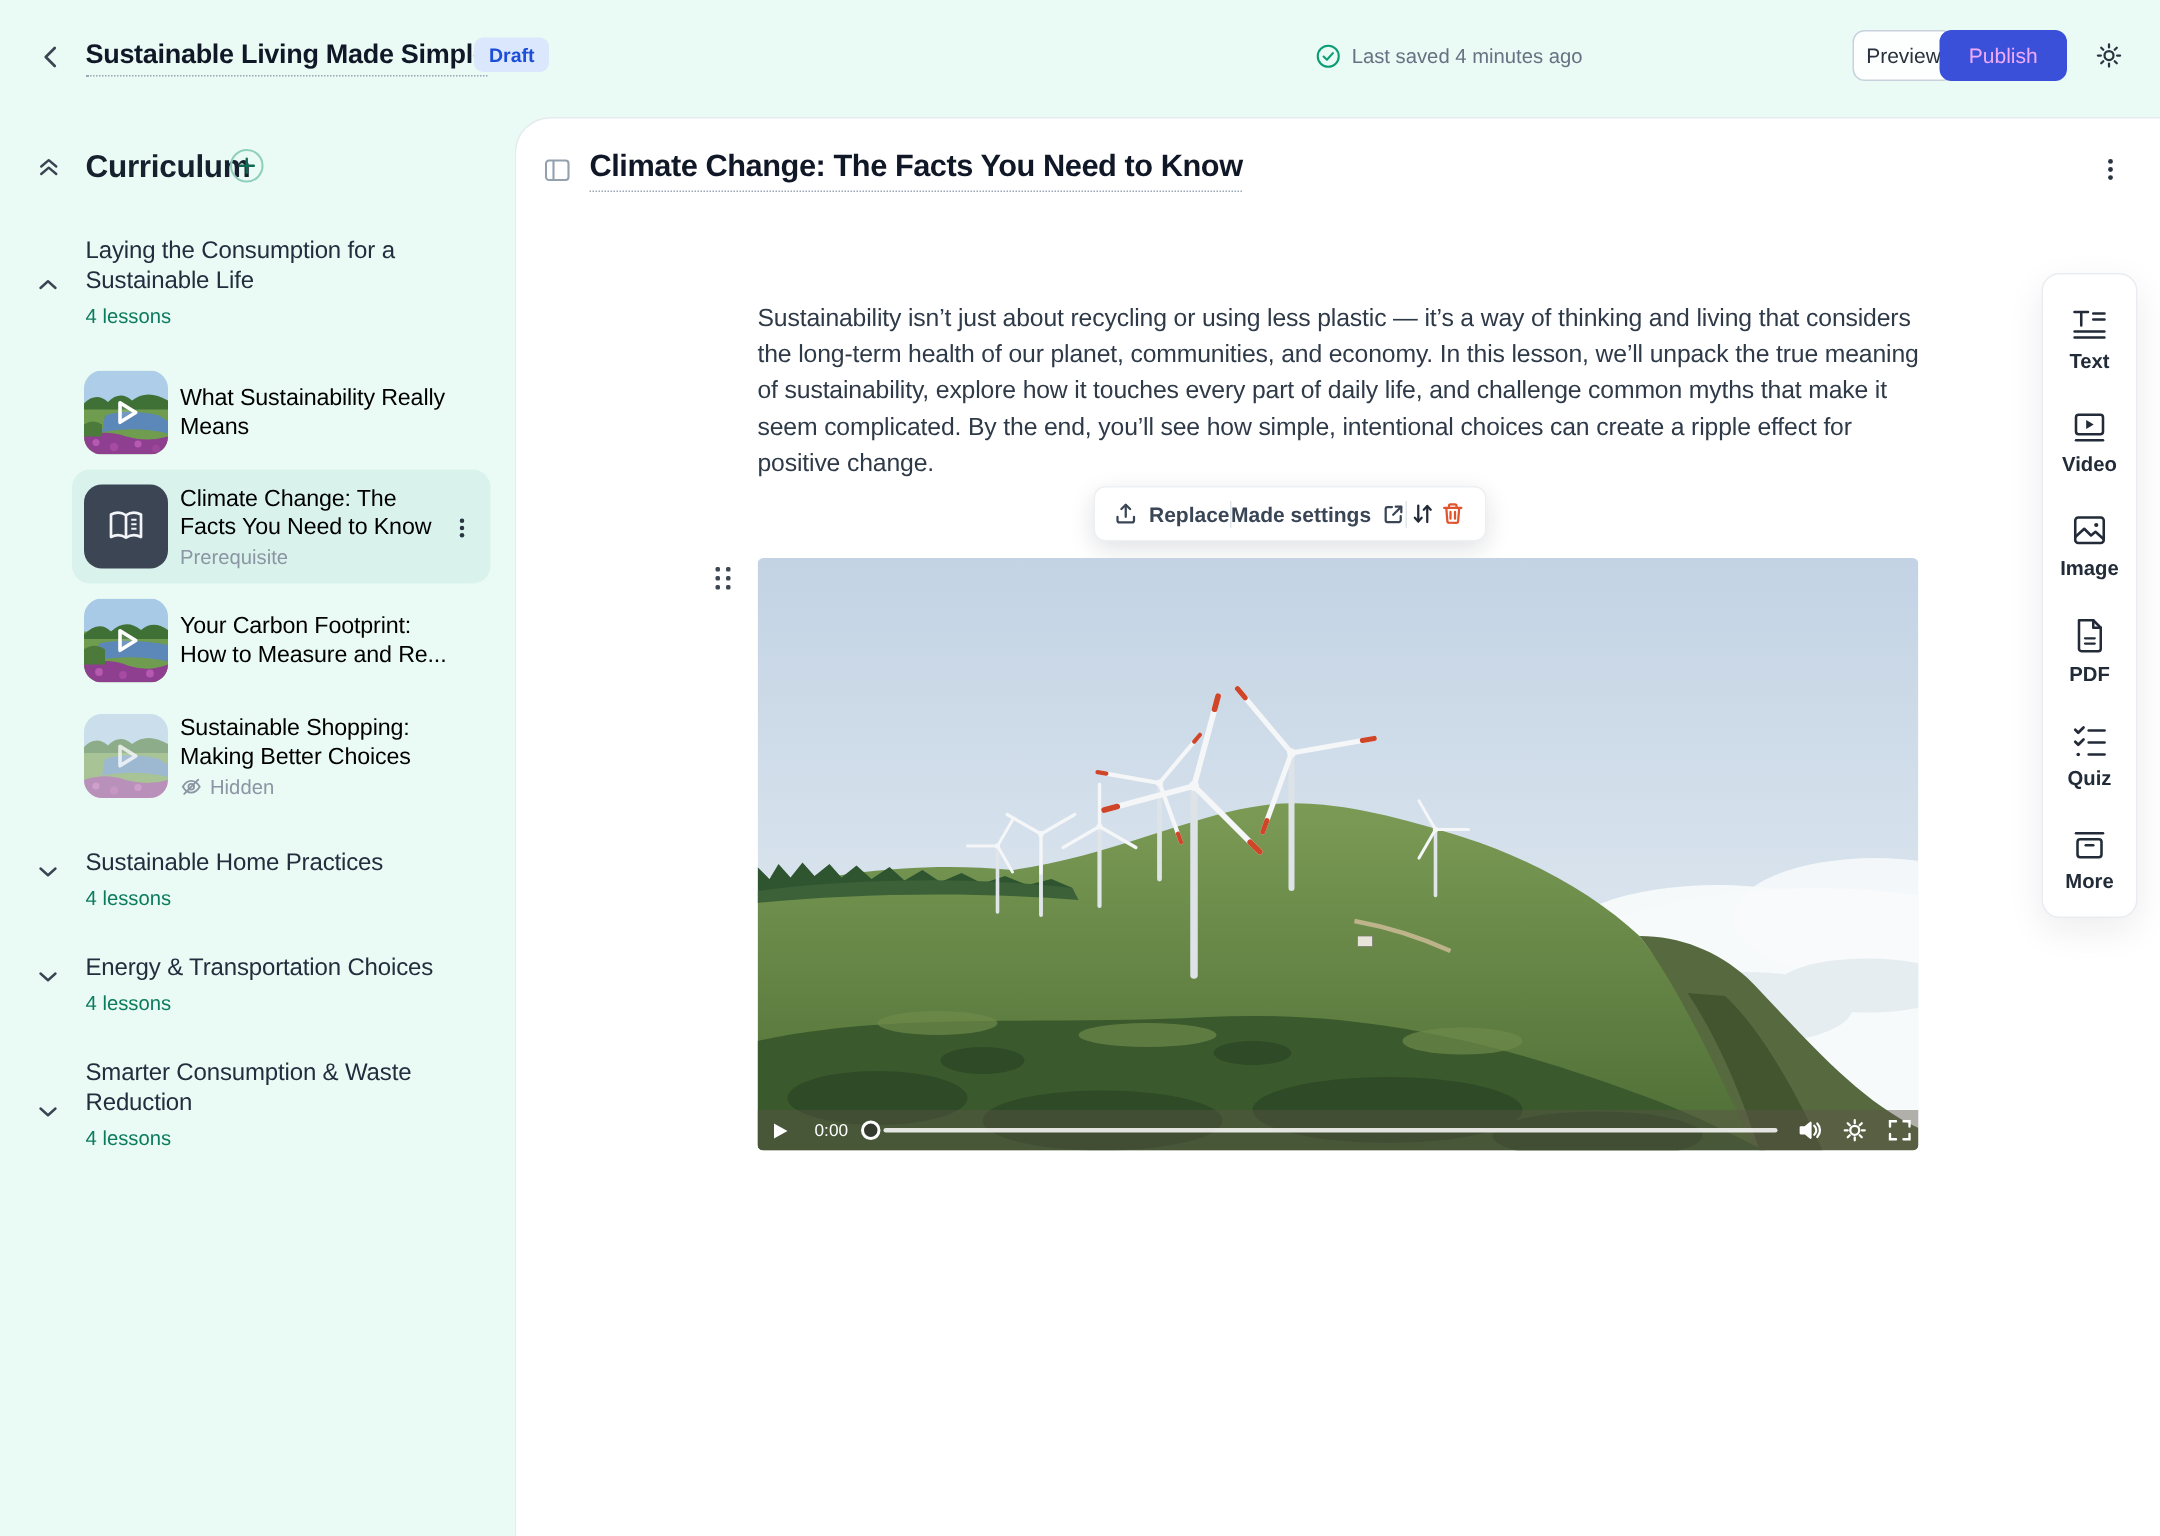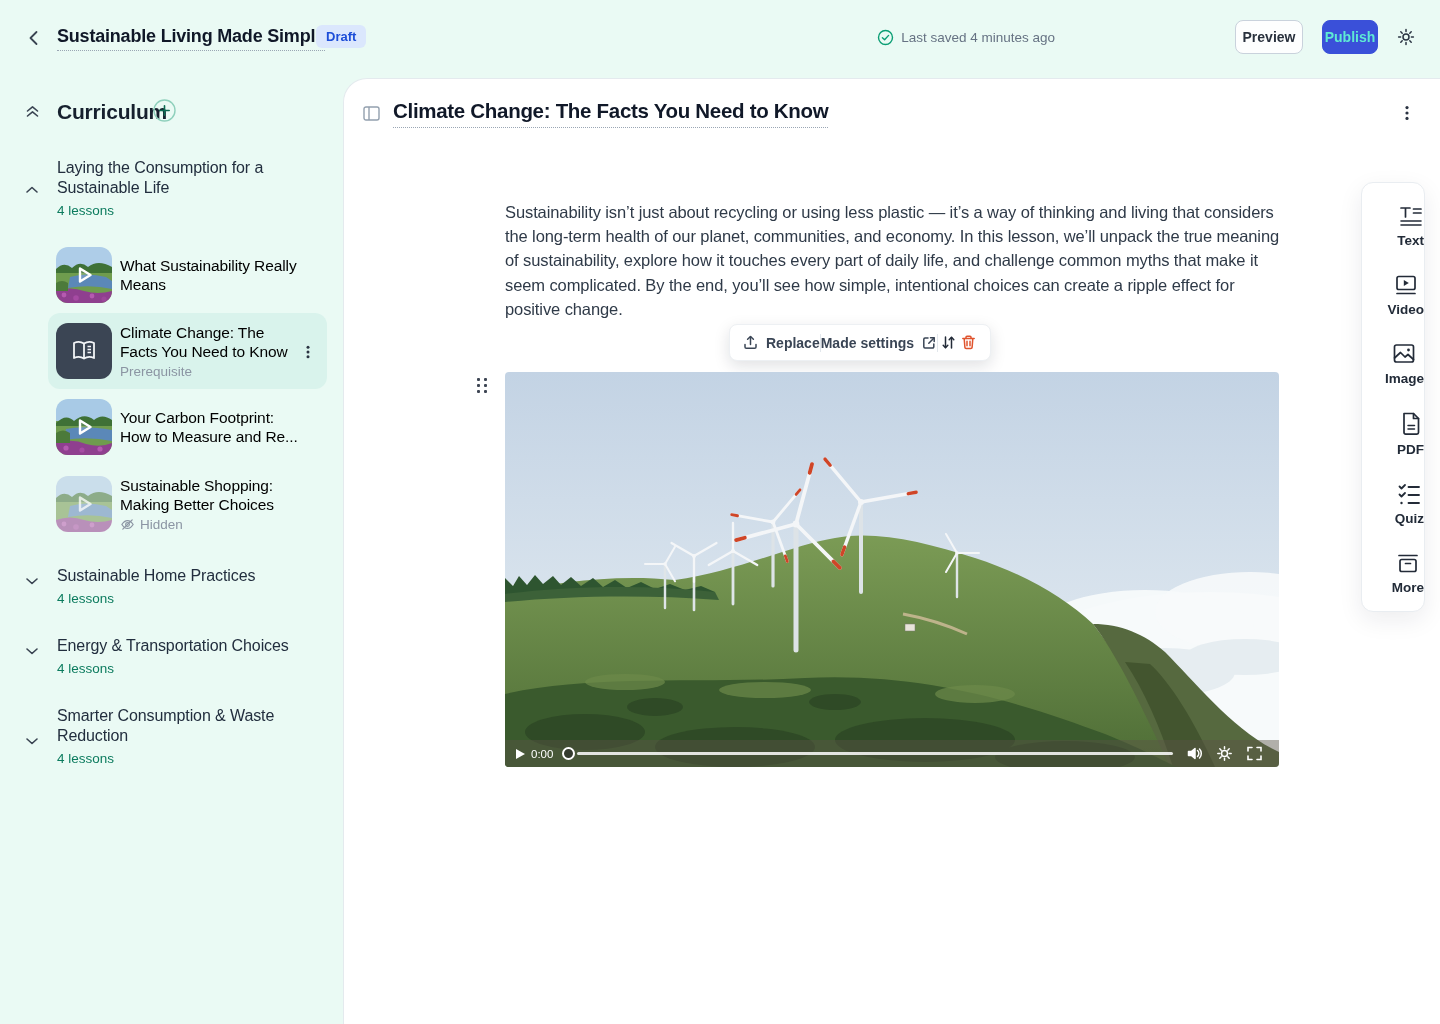--- a/index.html
+++ b/index.html
@@ -9,24 +9,24 @@
 
   
   .topbar { position:absolute; left:0; top:0; width:1440px; height:78px; display:flex; align-items:center; }
   .back-btn { position:absolute; left:24px; top:28px; width:20px; height:20px; cursor:pointer; }
   .course-title { position:absolute; left:57px; top:26px; font-size:18px; font-weight:700; color:#101828;
                   border-bottom:1.5px dotted #9aa6b4; padding-bottom:3px; letter-spacing:-.2px; }
   .draft-badge { position:absolute; left:316px; top:25px; background:#dbe7fd; color:#1d4ed8; font-size:13px;
                  font-weight:600; padding:4px 10px; border-radius:6px; }
   .saved-wrap { position:absolute; right:385px; top:29px; display:flex; align-items:center; gap:7px;
                 color:#667283; font-size:13.5px; }
-  .btn { position:absolute; top:20px; height:34px; border-radius:8px; font-size:14px; font-weight:700;
+  .btn { position:absolute; top:20px; height:34px; border-radius:8px; font-size:14px; font-weight:400;
          display:flex; align-items:center; justify-content:center; cursor:pointer; }
   .btn-preview { right:137px; width:68px; background:#fdfefe; border:1px solid #c9d2dc; color:#29313d; }
-  .btn-publish { right:62px; width:56px; background:#3a50d9; border:1px solid #3a50d9; color:#5eead4; }
+  .btn-publish { right:62px; width:85px; background:#3a50d9; border:1px solid #3a50d9; color:#f0abfc; }
   .gear-btn { position:absolute; right:24px; top:27px; width:20px; height:20px; cursor:pointer; }
 
   
   .sidebar { position:absolute; left:0; top:78px; width:343px; height:946px; }
   .curriculum-head { position:absolute; left:0; top:20px; width:100%; height:28px; }
   .collapse-all { position:absolute; left:24px; top:5px; width:17px; height:17px; cursor:pointer; }
   .curriculum-title { position:absolute; left:57px; top:2px; font-size:21px; font-weight:700; color:#16202e; letter-spacing:-.2px; }
   .add-section { position:absolute; left:153px; top:1px; width:23px; height:23px; cursor:pointer; }
 
   .section { position:absolute; left:0; width:343px; }
@@ -65,31 +65,31 @@
 
   .drag-handle { position:absolute; left:133px; top:299px; width:14px; height:18px; cursor:grab;
                  display:grid; grid-template-columns:3px 3px; grid-auto-rows:3px; gap:3px 4px; }
   .drag-handle i { background:#3e4654; border-radius:1px; }
 
   
   .video-frame { position:absolute; left:161px; top:293px; width:774px; height:395px; border-radius:4px; overflow:hidden; }
   .vcontrols { position:absolute; left:0; bottom:0; width:774px; height:27px; background:rgba(92,85,70,.45);
                display:flex; align-items:center; color:#fff; }
   .vc-play { margin-left:9px; width:12px; height:12px; cursor:pointer; }
-  .vc-time { margin-left:5px; font-size:11.5px; }
+  .vc-time { margin-left:17px; font-size:11.5px; }
   .vc-knob { margin-left:9px; width:13px; height:13px; border:2.5px solid #fff; border-radius:50%;
              background:rgba(40,40,40,.6); cursor:pointer; }
   .vc-track { margin-left:2px; width:596px; height:2.5px; background:rgba(255,255,255,.85); border-radius:2px; cursor:pointer; }
   .vc-right { display:flex; align-items:center; gap:13px; margin-left:13px; }
   .vc-ic { width:17px; height:17px; cursor:pointer; }
 
   
   .palette { position:absolute; left:1017px; top:103px; width:64px; height:430px; background:#fff;
              border:1px solid #e9edf1; border-radius:12px; box-shadow:0 8px 24px rgba(20,30,45,.08);
-             display:flex; flex-direction:column; align-items:flex-end; padding-top:21px; gap:25px; }
+             display:flex; flex-direction:column; align-items:center; padding-top:21px; gap:25px; }
   .pal-item { display:flex; flex-direction:column; align-items:center; gap:5px; cursor:pointer; }
   .pal-item span { font-size:13.5px; font-weight:600; color:#222b38; }
 </style>
 </head>
 <body>
 
 <div class="topbar">
   <div class="back-btn">
     <svg viewBox="0 0 20 20">
         <path d="M12.5 4 L6.5 10 L12.5 16" fill="none" stroke="#3a4452" stroke-width="1.8" stroke-linecap="round" stroke-linejoin="round"></path>

